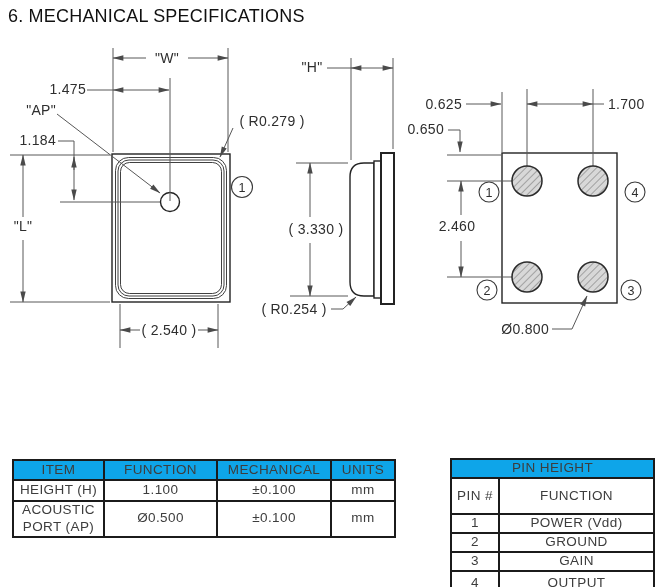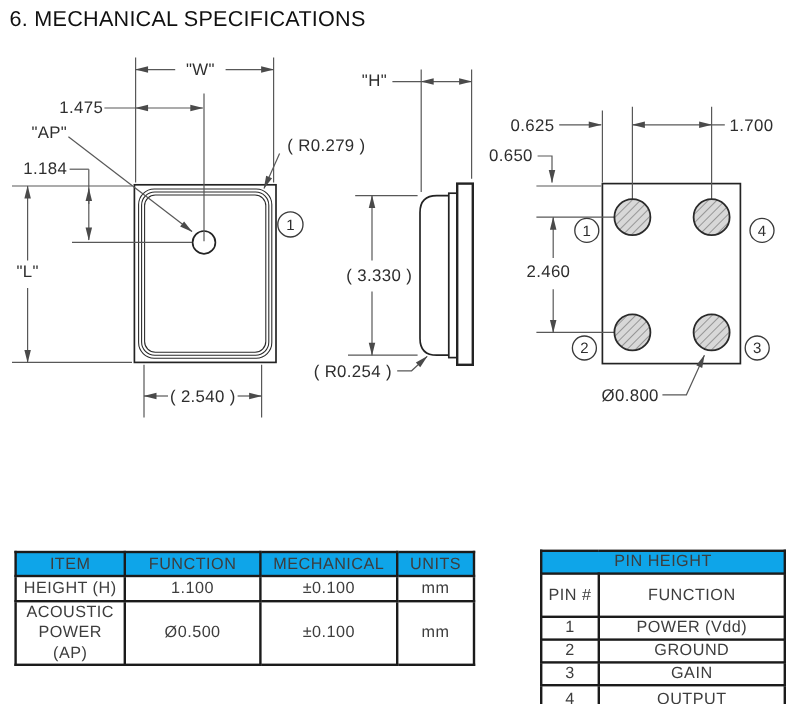--- a/index.html
+++ b/index.html
@@ -161,21 +161,21 @@
       <th>MECHANICAL</th>
       <th>UNITS</th>
     </tr>
     <tr>
       <td>HEIGHT (H)</td>
       <td>1.100</td>
       <td>±0.100</td>
       <td>mm</td>
     </tr>
     <tr class="tall">
-      <td>ACOUSTIC POWER (AP)</td>
+      <td>ACOUSTIC PORT (AP)</td>
       <td>Ø0.500</td>
       <td>±0.100</td>
       <td>mm</td>
     </tr>
   </tbody>
     </table>
 
   <table id="pin-table">
     <colgroup>
         <col style="width:48px">

